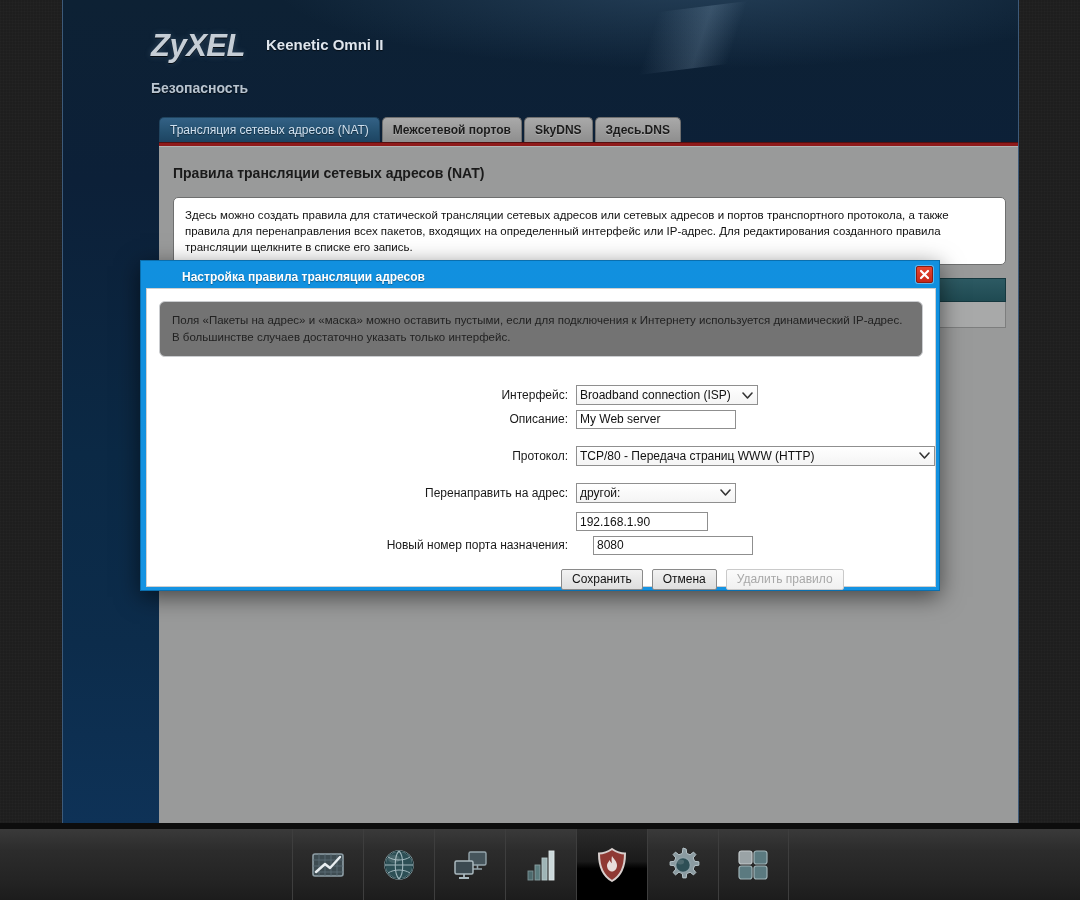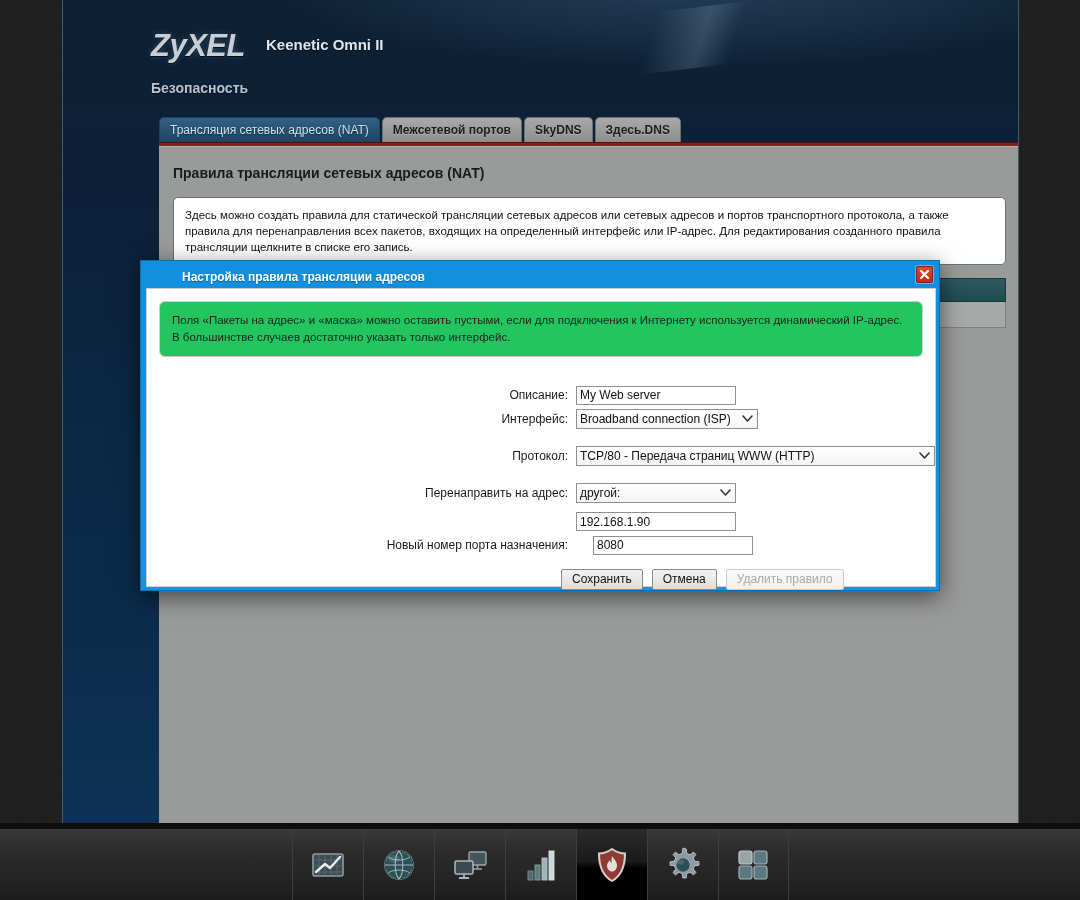--- a/index.html
+++ b/index.html
@@ -158,21 +158,21 @@
   .modal-close svg { display:block; }
   .modal-body {
     position:absolute; left:5px; top:27px; width:790px; height:299px;
     background:#ffffff;
     border:1px solid #cfcfcf;
   }
 
   .note-box {
     position:absolute; left:12px; top:12px; width:764px;
     padding:10px 12px;
-    background:#22c55e;
+    background:#737373;
     border:1px solid #cbcdd0;
     border-radius:6px;
     font-size:11.5px; line-height:17px; color:#222;
   }
 
   
   .form { position:absolute; left:0; top:96px; width:790px; }
   .frow { display:flex; align-items:center; margin-bottom:4px; }
   .flabel {
     width:429px; text-align:right; padding-right:8px;
@@ -273,40 +273,40 @@
       </svg>
     </div>
   </div>
 
   <div class="modal-body">
     <div class="note-box">Поля «Пакеты на адрес» и «маска» можно оставить пустыми, если для подключения к Интернету используется динамический IP-адрес. В большинстве случаев достаточно указать только интерфейс.</div>
 
     <div class="form">
 
       <div class="frow">
-        <div class="flabel">Описание:</div>
-        <div class="fctl">
-          <input class="txt" style="width: 160px;" value="My Web server">
-        </div>
-      </div>
-
-      <div class="frow">
         <div class="flabel">Интерфейс:</div>
         <div class="fctl">
           <div class="sel" style="width:182px">
             <span class="val">Broadband connection (ISP)</span>
             <span class="chev">
               <svg width="11" height="7" viewBox="0 0 11 7">
                   <path d="M1 1 L5.5 6 L10 1" stroke="#333" stroke-width="1.6" fill="none" stroke-linecap="round" stroke-linejoin="round"></path>
                 </svg>
             </span>
           </div>
         </div>
       </div>
 
+      <div class="frow">
+        <div class="flabel">Описание:</div>
+        <div class="fctl">
+          <input class="txt" style="width: 160px;" value="My Web server">
+        </div>
+      </div>
+
       <div class="gap"></div>
 
       <div class="frow">
         <div class="flabel">Протокол:</div>
         <div class="fctl">
           <div class="sel" style="width:359px">
             <span class="val">TCP/80 - Передача страниц WWW (HTTP)</span>
             <span class="chev">
               <svg width="11" height="7" viewBox="0 0 11 7">
                   <path d="M1 1 L5.5 6 L10 1" stroke="#333" stroke-width="1.6" fill="none" stroke-linecap="round" stroke-linejoin="round"></path>
@@ -330,21 +330,21 @@
             </span>
           </div>
         </div>
       </div>
 
       <div style="height:5px"></div>
 
       <div class="frow">
         <div class="flabel"></div>
         <div class="fctl">
-          <input class="txt" style="width: 160px;" value="192.168.1.90">
+          <input class="txt" style="width: 132px;" value="192.168.1.90">
         </div>
       </div>
 
       <div class="frow">
         <div class="flabel">Новый номер порта назначения:</div>
         <div class="fctl">
           <input class="txt" style="width: 160px; margin-left: 17px;" value="8080">
         </div>
       </div>
 

